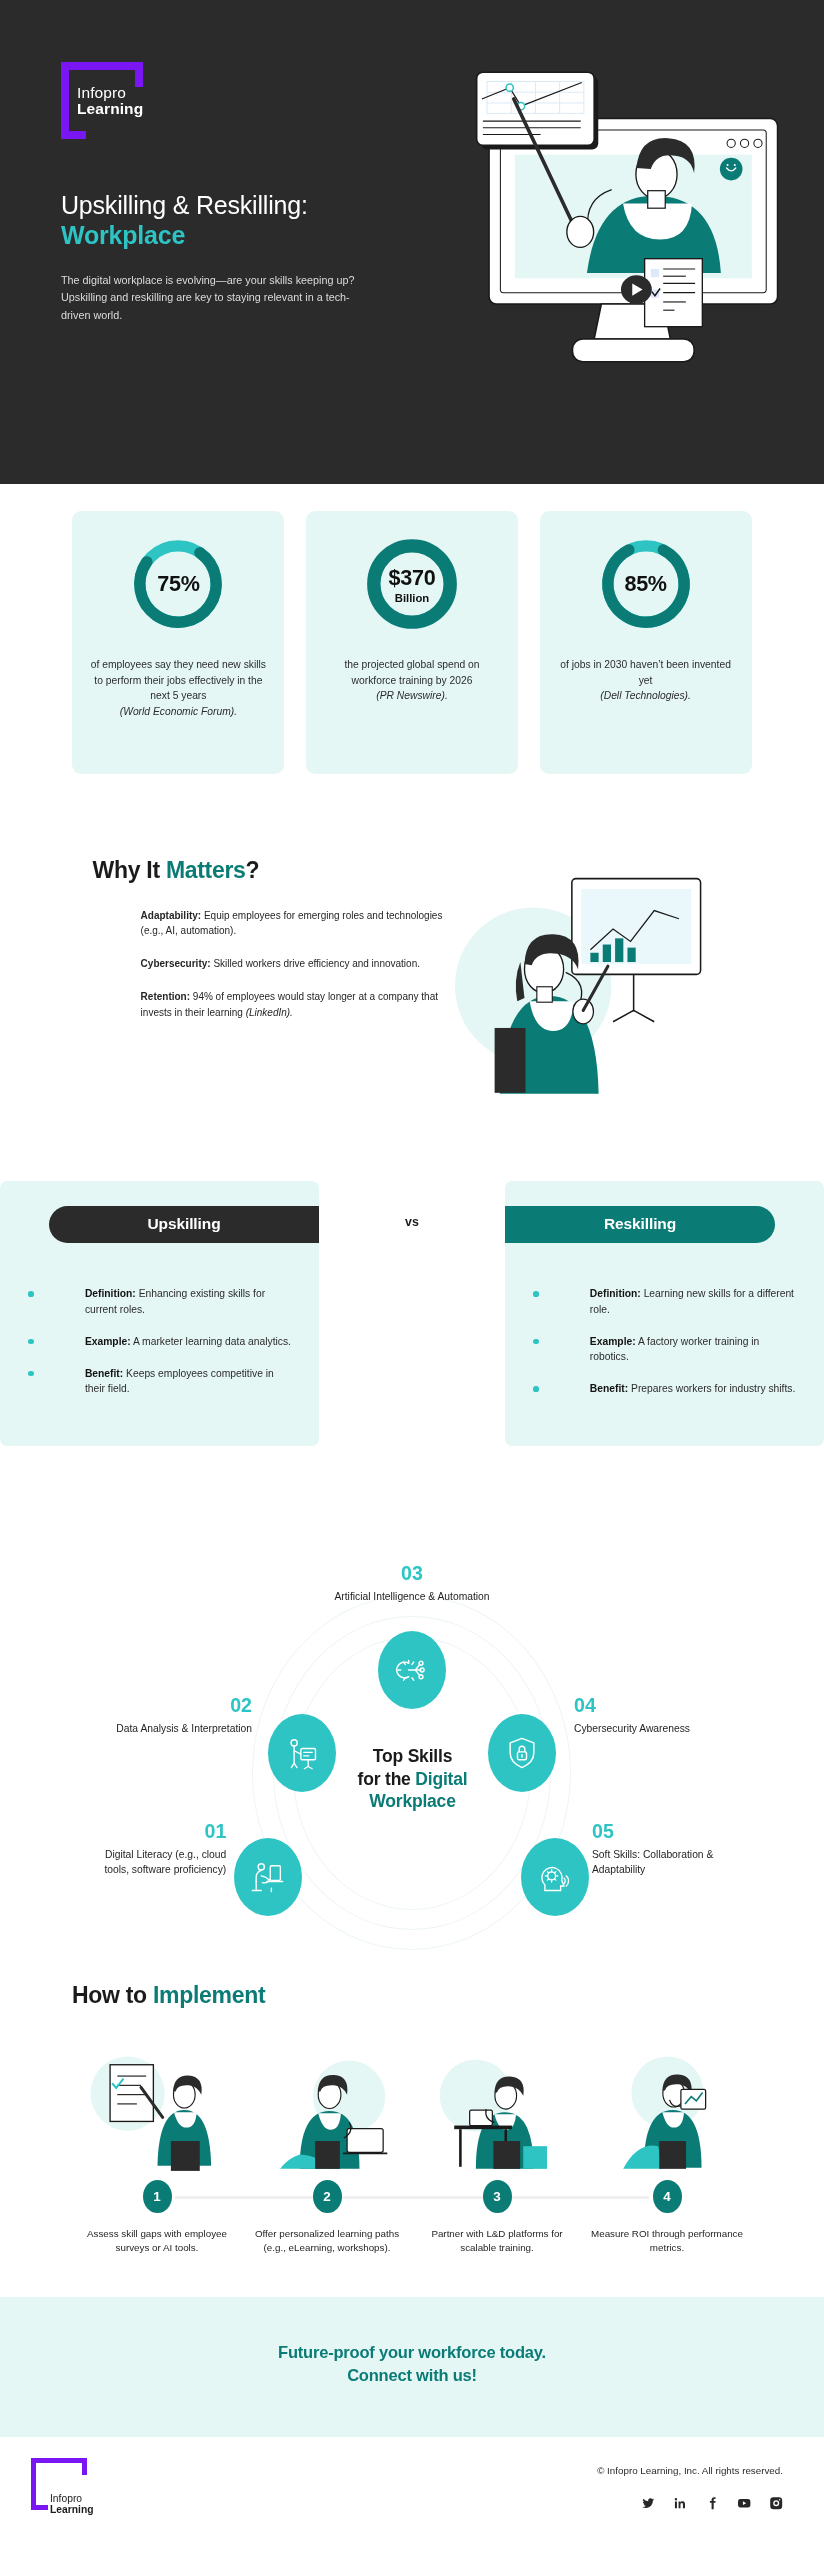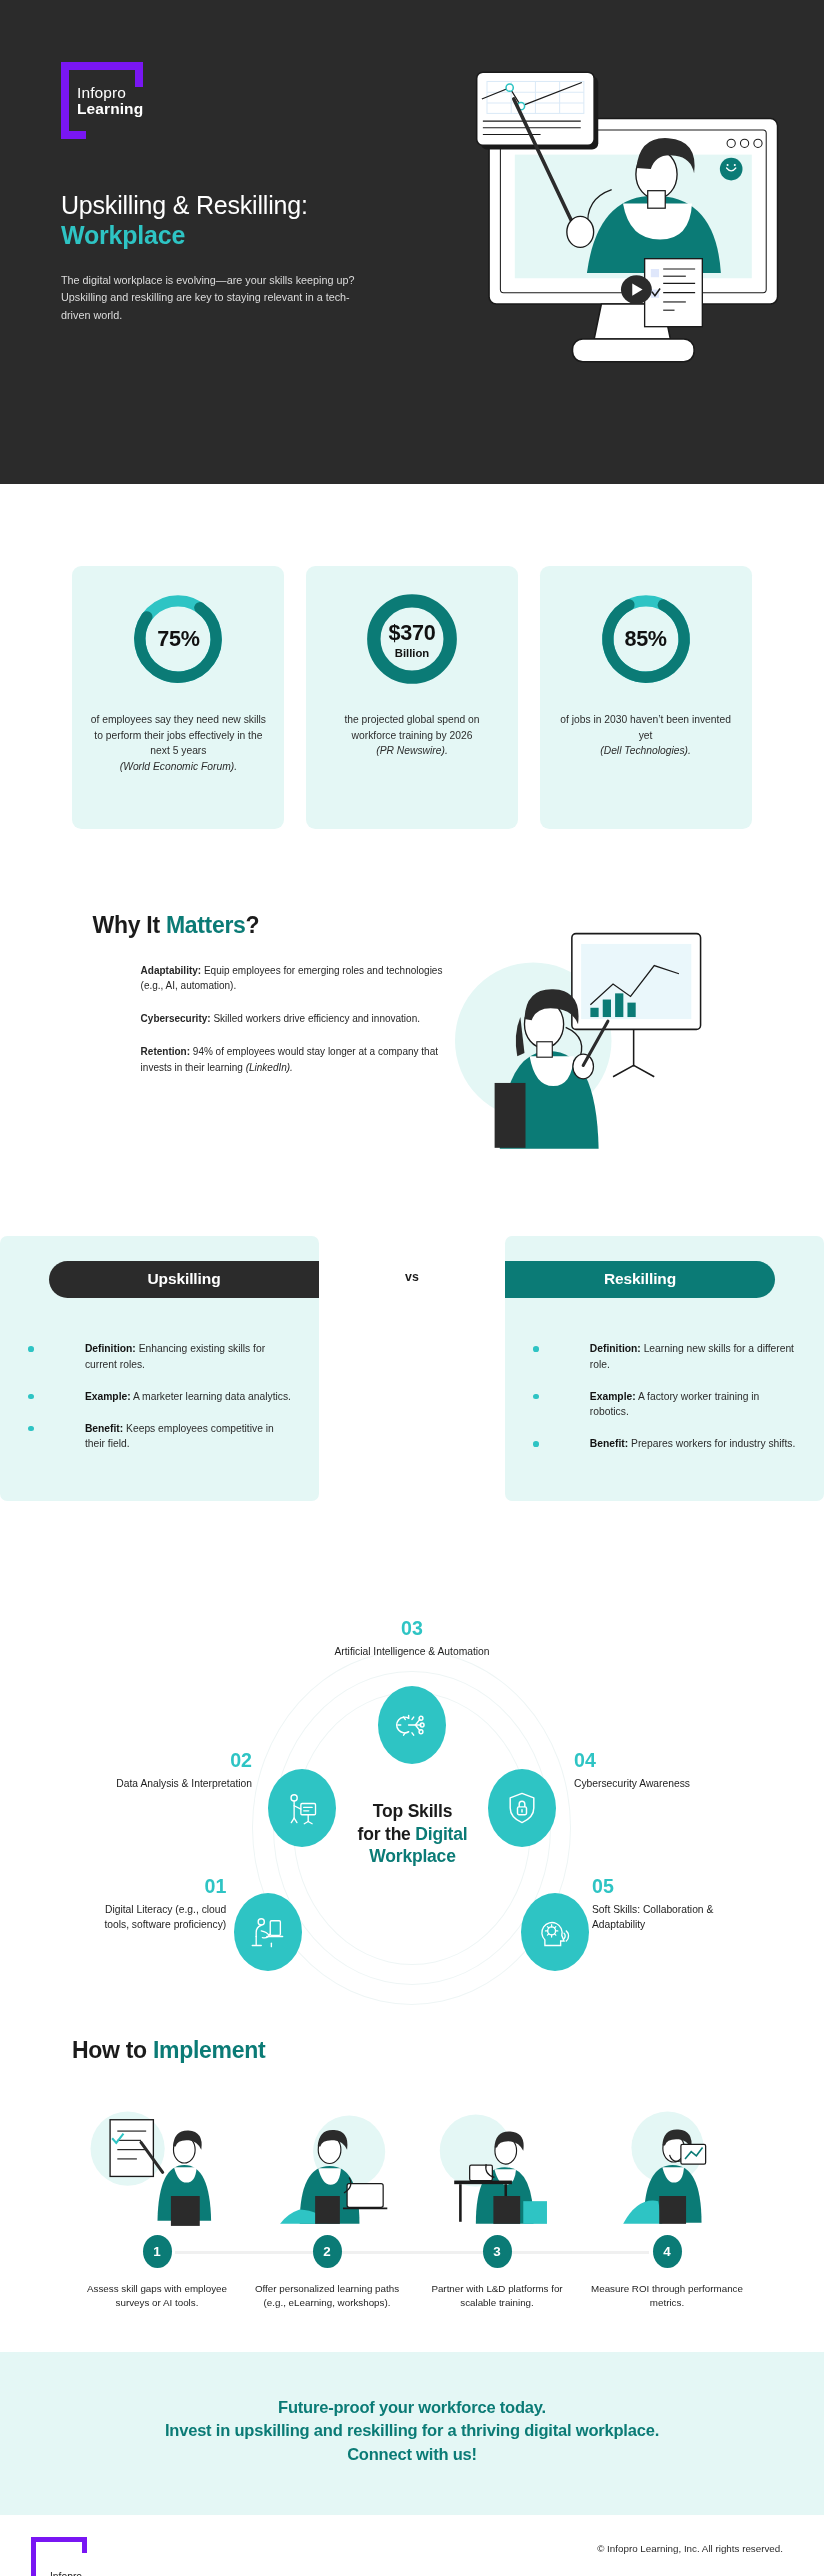--- a/index.html
+++ b/index.html
@@ -58,21 +58,21 @@
     max-width: 314px;
   }
 
   .hero-art { position: absolute; right: 31px; top: 67px; width: 340px; height: 371px; }
 
   
   .sec { position: relative; }
   .inner { width: 680px; margin: 0 auto; }
 
   
-  .stats-wrap { padding: 82px 0 62px; background:#fff; }
+  .stats-wrap { padding: 27px 0 62px; background:#fff; }
   .stats { display: flex; gap: 21.6px; justify-content: center; }
   .stat-card {
     width: 212px; height: 263px;
     background: #e4f7f5;
     border-radius: 9.3px;
     display: flex; flex-direction: column; align-items: center;
     padding: 24px 17.5px 17.5px;
   }
   .donut { width: 98px; height: 98px; position: relative; }
   .donut svg { display:block; }
@@ -658,21 +658,20 @@
           <div class="step-badge">4</div>
           <div class="impl-text">Measure ROI through performance metrics.</div>
         </div>
 
       </div>
     </div>
   </section>
 
   <section class="cta">
     <p>Future-proof your workforce today.</p>
-    <p>Invest in upskilling and reskilling for a thriving digital workplace.</p>
     <p>Connect with us!</p>
   </section>
 
   <footer class="footer">
     <div class="f-logo">
       <div class="f-frame"></div>
       <div class="f-cut"></div>
     </div>
     <div class="f-text">
       <div class="l1">Infopro</div>

